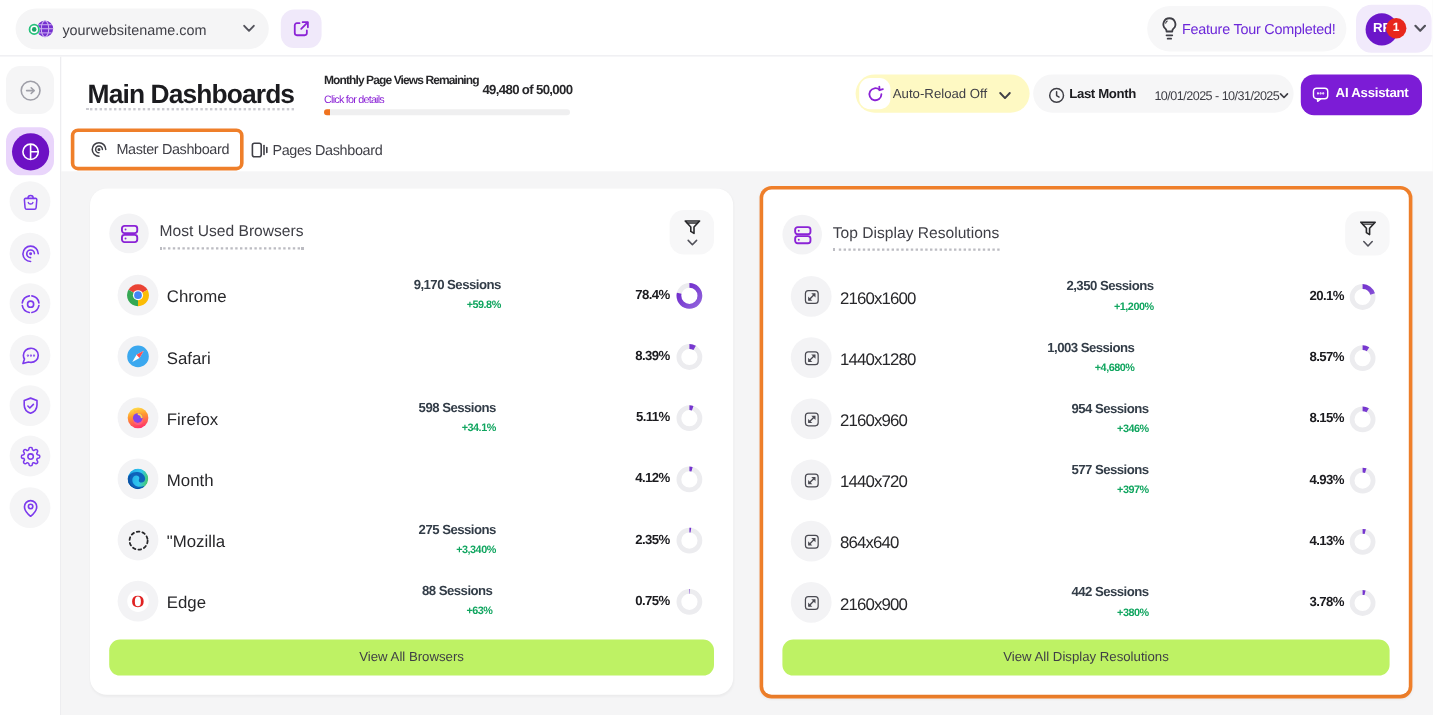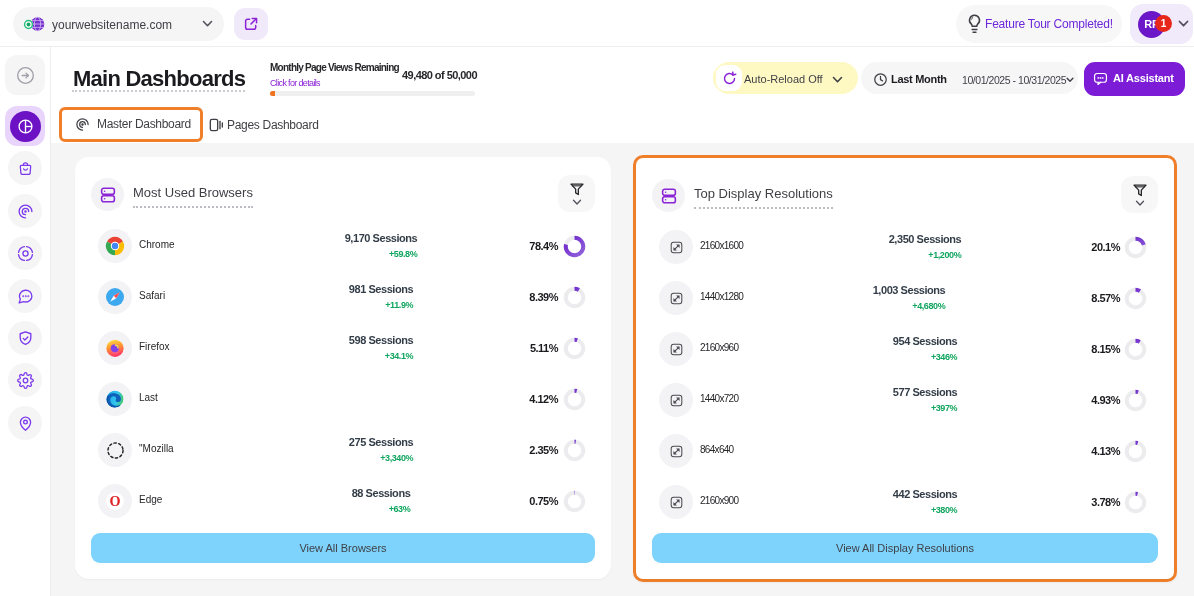--- a/index.html
+++ b/index.html
@@ -41,30 +41,30 @@
 .content { position:absolute; left:51px; top:143px; width:1143px; height:453px; background:#f5f5f6; }
 .card { position:absolute; z-index:2; background:#fff; box-shadow:0 1px 2px rgba(16,16,20,0.04); }
 .card-l { left:75px; top:157px; width:536px; height:422px; border-radius:14px; }
 .card-rb { left:633px; top:155px; width:544px; height:427px; background:#ef7f2a; border-radius:10px; }
 .card-r { left:636px; top:158px; width:538px; height:421px; border-radius:7px; }
 .head-ic { position:absolute; left:16px; top:21px; width:33px; height:33px; border-radius:50%; background:#f3f3f5; display:flex; align-items:center; justify-content:center; }
 .card-title { position:absolute; left:58px; top:28px; font-size:13px; color:#3f3f46; border-bottom:2px dotted #bcbcc2; padding-bottom:6px; white-space:nowrap; }
 .filter-btn { position:absolute; right:16px; top:18px; width:37px; height:37px; border-radius:12px; background:#f7f7f8; display:flex; flex-direction:column; align-items:center; justify-content:center; }
 .row { position:absolute; left:16px; width:504px; height:51px; }
 .row-ic { position:absolute; left:7px; top:8px; width:34px; height:34px; border-radius:50%; background:#f3f3f5; display:flex; align-items:center; justify-content:center; }
-.row-name { position:absolute; left:48px; top:18px; font-size:10px; color:#27272a; white-space:nowrap; }
+.row-name { position:absolute; left:48px; top:18px; font-size:14px; color:#27272a; white-space:nowrap; }
 .card-r .row-name { letter-spacing:-0.7px; }
 .row-mid { position:absolute; width:220px; top:11px; text-align:center; }
 .mid-inner { display:inline-block; }
 .mid-s { font-size:11px; font-weight:bold; letter-spacing:-0.45px; color:#333d48; white-space:nowrap; }
 .mid-g { font-size:9px; font-weight:bold; letter-spacing:-0.4px; color:#10a55f; text-align:right; margin-top:5px; white-space:nowrap; }
 .mid-z { color:#b9b9bf; }
 .row-pct { position:absolute; top:19px; width:60px; text-align:right; font-size:11px; font-weight:bold; letter-spacing:-0.5px; color:#1b1b1f; white-space:nowrap; }
 .row-donut { position:absolute; top:14px; width:23px; height:23px; }
-.view-all { position:absolute; left:16px; bottom:16px; height:30px; background:#7dd3fc; border-radius:9px; text-align:center; font-size:11px; font-weight:500; color:#3f3f46; line-height:30px; }
+.view-all { position:absolute; left:16px; bottom:16px; height:30px; background:#bef264; border-radius:9px; text-align:center; font-size:11px; font-weight:500; color:#3f3f46; line-height:30px; }
 </style>
 </head>
 <body>
 
 <div class="topbar">
   <div class="site-pill"></div>
   <svg class="abs" style="left:23px;top:14px" width="25" height="20" viewBox="0 0 25 20">
     <circle cx="14.5" cy="10" r="6.8" fill="#7430cf"></circle>
     <ellipse cx="14.5" cy="10" rx="3.1" ry="6.8" fill="none" stroke="#cfb3f2" stroke-width="0.9"></ellipse>
     <line x1="7.7" y1="10" x2="21.3" y2="10" stroke="#cfb3f2" stroke-width="0.9"></line>
@@ -273,21 +273,20 @@
   </div>
     <div class="row" style="top:115px">
     <div class="row-ic">
         <svg width="22" height="22" viewBox="0 0 24 24">
           <circle cx="12" cy="12" r="9.8" fill="#3ba8ef"></circle>
           <path d="M17.2 6.8 L13.4 13.4 L6.8 17.2 L10.6 10.6 Z" fill="#fff"></path>
           <path d="M17.2 6.8 L13.4 13.4 L10.6 10.6 Z" fill="#ff4d4d"></path>
         </svg>
       </div>
     <div class="row-name">Safari</div>
-    <div class="row-mid" style="left:180px"><div class="mid-inner"><div class="mid-s">981 Sessions</div><div class="mid-g">+11.9%</div></div></div>
     <div class="row-pct" style="left:407px">8.39%</div>
     <div class="row-donut" style="left:472px"><svg width="23" height="23" viewBox="0 0 23 23">
           <defs>
             <linearGradient id="dg2" x1="1" y1="0" x2="0" y2="1">
               <stop offset="0" stop-color="#6a22c9"></stop>
               <stop offset="1" stop-color="#9265dd"></stop>
             </linearGradient>
           </defs>
           <circle cx="11.5" cy="11.5" r="8.75" fill="none" stroke="#ececef" stroke-width="4"></circle>
           <circle cx="11.5" cy="11.5" r="8.75" fill="none" stroke="url(#dg2)" stroke-width="4" stroke-dasharray="54.97787143782138" stroke-dashoffset="50.36522802418816" stroke-linecap="butt" transform="rotate(-90 11.5 11.5)"></circle>
@@ -337,21 +336,21 @@
               <stop offset="1" stop-color="#45c97b"></stop>
             </linearGradient>
           </defs>
           <g clip-path="url(#ec)">
             <circle cx="12" cy="12" r="9.4" fill="url(#eg1)"></circle>
             <path d="M2 14 C2 8 7 5.5 11.5 5.8 c4.5.3 7 3.4 7 6.2 0 2-1.3 3.4-3.4 3.4 -1.4 0-2.4-.7-2.4-1.9 0-.9.5-1.4.5-2.2 0-1.3-1.2-2.3-2.8-2.3 -2 0-3.6 1.7-3.6 4.1 0 3.4 2.9 6.2 6.8 6.2 1.5 0 2.9-.3 4-1 l.4 2.4 -8 1.3 -6.5-4z" fill="#0e62ba"></path>
             <path d="M7 20.8 c-2.4-1.5-4-4.1-4-7.1 0-2.3 1.2-4.4 3-5.5 -1.2 1.5-1.7 3-1.7 4.6 0 4.3 3.3 7.6 7.7 7.6 1.3 0 2.6-.3 3.7-.9 -2.2 1.9-5.9 2.5-8.7 1.3z" fill="#0a50a0"></path>
           </g>
         </svg>
       </div>
-    <div class="row-name">Last</div>
+    <div class="row-name">Month</div>
     <div class="row-pct" style="left:407px">4.12%</div>
     <div class="row-donut" style="left:472px"><svg width="23" height="23" viewBox="0 0 23 23">
           <defs>
             <linearGradient id="dg4" x1="1" y1="0" x2="0" y2="1">
               <stop offset="0" stop-color="#6a22c9"></stop>
               <stop offset="1" stop-color="#9265dd"></stop>
             </linearGradient>
           </defs>
           <circle cx="11.5" cy="11.5" r="8.75" fill="none" stroke="#ececef" stroke-width="4"></circle>
           <circle cx="11.5" cy="11.5" r="8.75" fill="none" stroke="url(#dg4)" stroke-width="4" stroke-dasharray="54.97787143782138" stroke-dashoffset="52.712783134583134" stroke-linecap="butt" transform="rotate(-90 11.5 11.5)"></circle>

